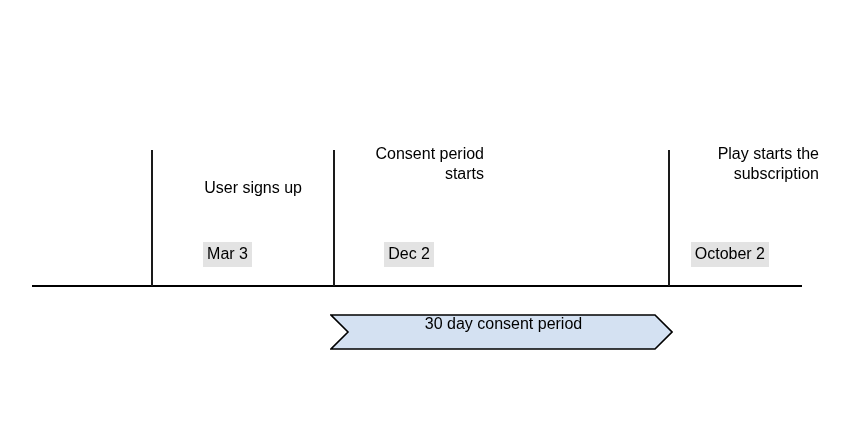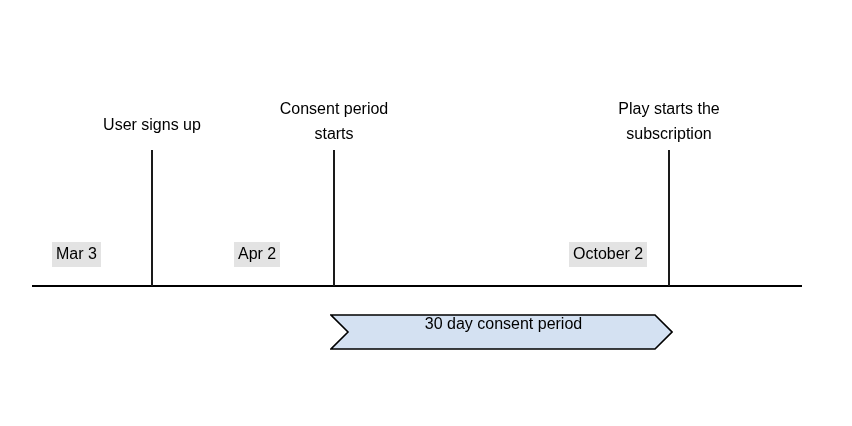--- a/index.html
+++ b/index.html
@@ -41,35 +41,36 @@
     top: 150px;
     left: -1px;
     width: 2px;
     height: 136px;
     background: #1a1a1a;
   }
   .event-label {
     position: absolute;
     width: 300px;
     left: -150px;
-    text-align: center;
+    text-align: right;
     font-size: 16px;
-    line-height: 25px;
+    line-height: 20px;
     color: #000000;
     white-space: pre-line;
+    margin-top: 48px;
   }
-  .event-label.one-line { top: 112px; }
+  .event-label.one-line { top: 130px; }
   .event-label.two-line { top: 96px; }
 
   .event-date-wrap {
     position: absolute;
     top: 242px;
     left: -100px;
     width: 200px;
-    text-align: left;
+    text-align: right;
   }
   .event-date {
     display: inline-block;
     background: #e3e3e3;
     font-size: 16px;
     line-height: 22px;
     padding: 1px 4px 2px 4px;
     color: #000000;
   }
   
@@ -114,21 +115,21 @@
     <div class="event-date-wrap">
       <span class="event-date">Mar 3</span>
     </div>
   </div>
 
   <div class="event" style="left:334px;">
     <div class="event-label two-line">Consent period
 starts</div>
     <div class="event-tick"></div>
     <div class="event-date-wrap">
-      <span class="event-date">Apr 2</span>
+      <span class="event-date">Dec 2</span>
     </div>
   </div>
 
   <div class="event" style="left:669px;">
     <div class="event-label two-line">Play starts the
 subscription</div>
     <div class="event-tick"></div>
     <div class="event-date-wrap">
       <span class="event-date">October 2</span>
     </div>

